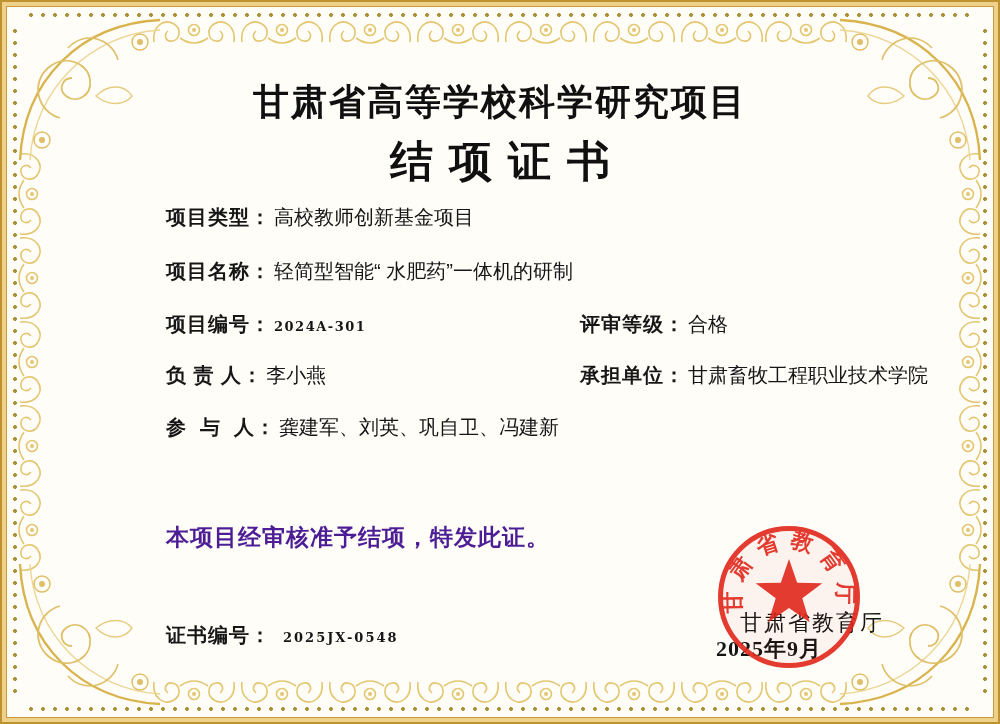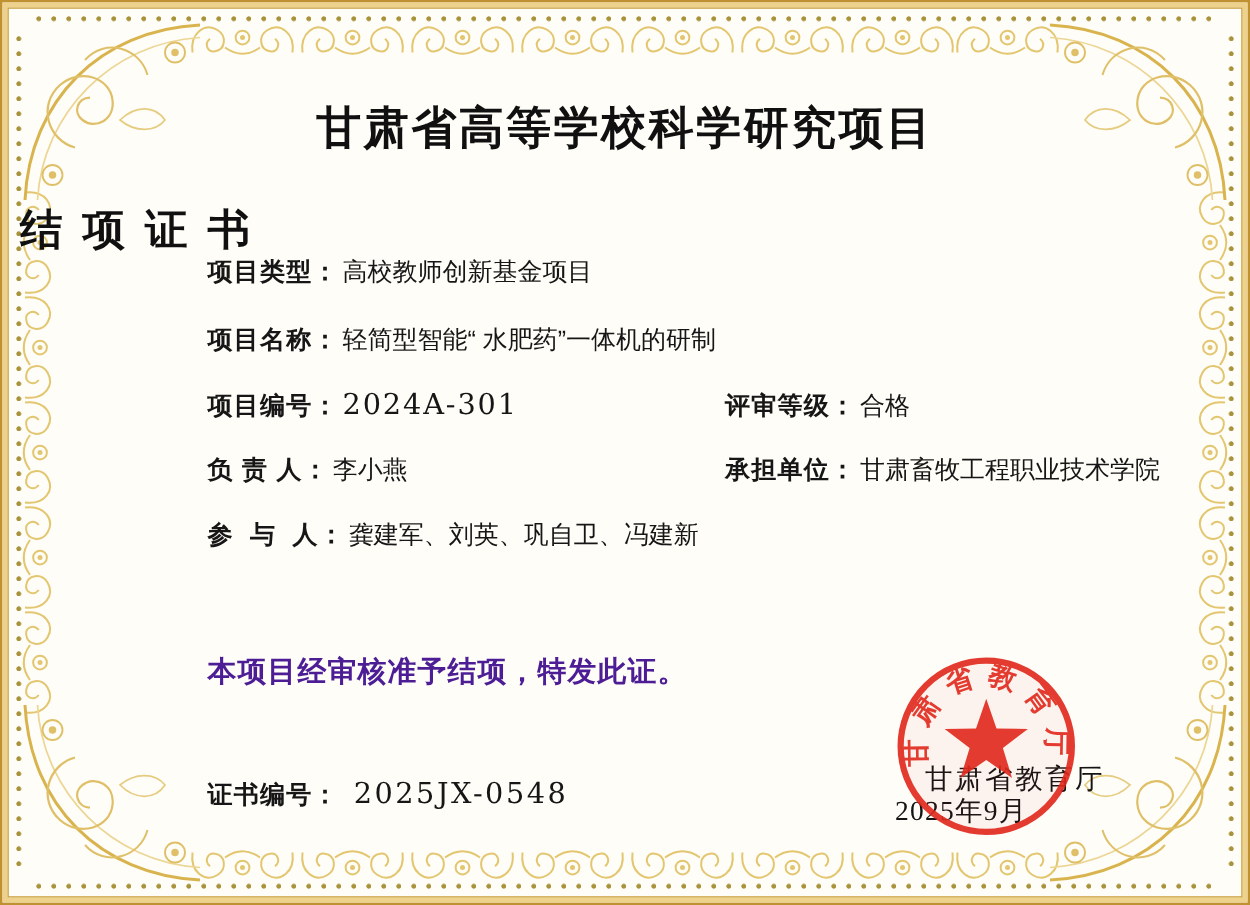--- a/index.html
+++ b/index.html
@@ -27,44 +27,44 @@
     background-image:radial-gradient(circle at 3px 3px,#a8923a 1.7px,rgba(0,0,0,0) 2.2px);
     background-size:6px 12px;background-repeat:repeat-y;}
   .ornament{position:absolute;inset:0;pointer-events:none;}
 
   .title{
     position:absolute;top:78px;left:0;width:100%;text-align:center;
     font-family:"Liberation Serif","DejaVu Serif",serif;font-weight:700;
     font-size:36px;letter-spacing:2px;color:#101010;white-space:nowrap;
   }
   .subtitle{
-    position:absolute;top:133px;left:0;width:100%;text-align:left;
+    position:absolute;top:133px;left:0;width:100%;text-align:center;
     font-family:"Liberation Serif","DejaVu Serif",serif;font-weight:700;
-    font-size:34px;letter-spacing:16px;text-indent:16px;color:#101010;white-space:nowrap;margin-top:28px;
+    font-size:43px;letter-spacing:16px;text-indent:16px;color:#101010;white-space:nowrap;
   }
   .row{position:absolute;font-size:20px;white-space:nowrap;color:#161616;}
   .row .lbl{font-weight:700;letter-spacing:1px;}
   .row .val{font-weight:400;margin-left:3px;}
-  .row .val-num{font-family:"DejaVu Serif","Liberation Serif",serif;font-weight:400;
-    letter-spacing:1.5px;margin-left:3px;font-size:23px;}
+  .row .val-num{font-family:"DejaVu Serif","Liberation Serif",serif;font-weight:700;
+    letter-spacing:1.5px;margin-left:3px;font-size:13px;}
   .row-type{left:166px;top:204px;text-align:right;}
   .row-name{left:166px;top:258px;}
   .row-number{left:166px;top:311px;}
   .row-leader{left:166px;top:362px;}
   .row-participants{left:166px;top:414px;font-family:Liberation Mono, monospace;}
   .row-grade{left:580px;top:311px;}
   .row-undertaker{left:580px;top:362px;}
   .statement{position:absolute;left:166px;top:522px;font-size:23px;font-weight:700;
     letter-spacing:1px;color:#4c1d95;white-space:nowrap;}
   .row-certno{left:166px;top:622px;}
   .row-certno .val-num{margin-left:12px;letter-spacing:2px;margin-top:16px;}
   .issuer{position:absolute;left:740px;top:608px;font-size:22px;letter-spacing:2px;
     font-family:"Liberation Serif","DejaVu Serif",serif;color:#141414;white-space:nowrap;}
   .date{position:absolute;left:716px;top:634px;font-size:22px;letter-spacing:1px;
-    font-family:"Liberation Serif","DejaVu Serif",serif;color:#141414;white-space:nowrap;}
+    font-family:"Liberation Serif","DejaVu Serif",serif;color:#141414;white-space:nowrap;font-weight:bold;}
   .seal{position:absolute;inset:0;pointer-events:none;}
 </style>
 </head>
 <body>
 
 <div class="page">
 
   <div class="band-a"></div>
   <div class="band-b"></div>
   <div class="band-c"></div>

